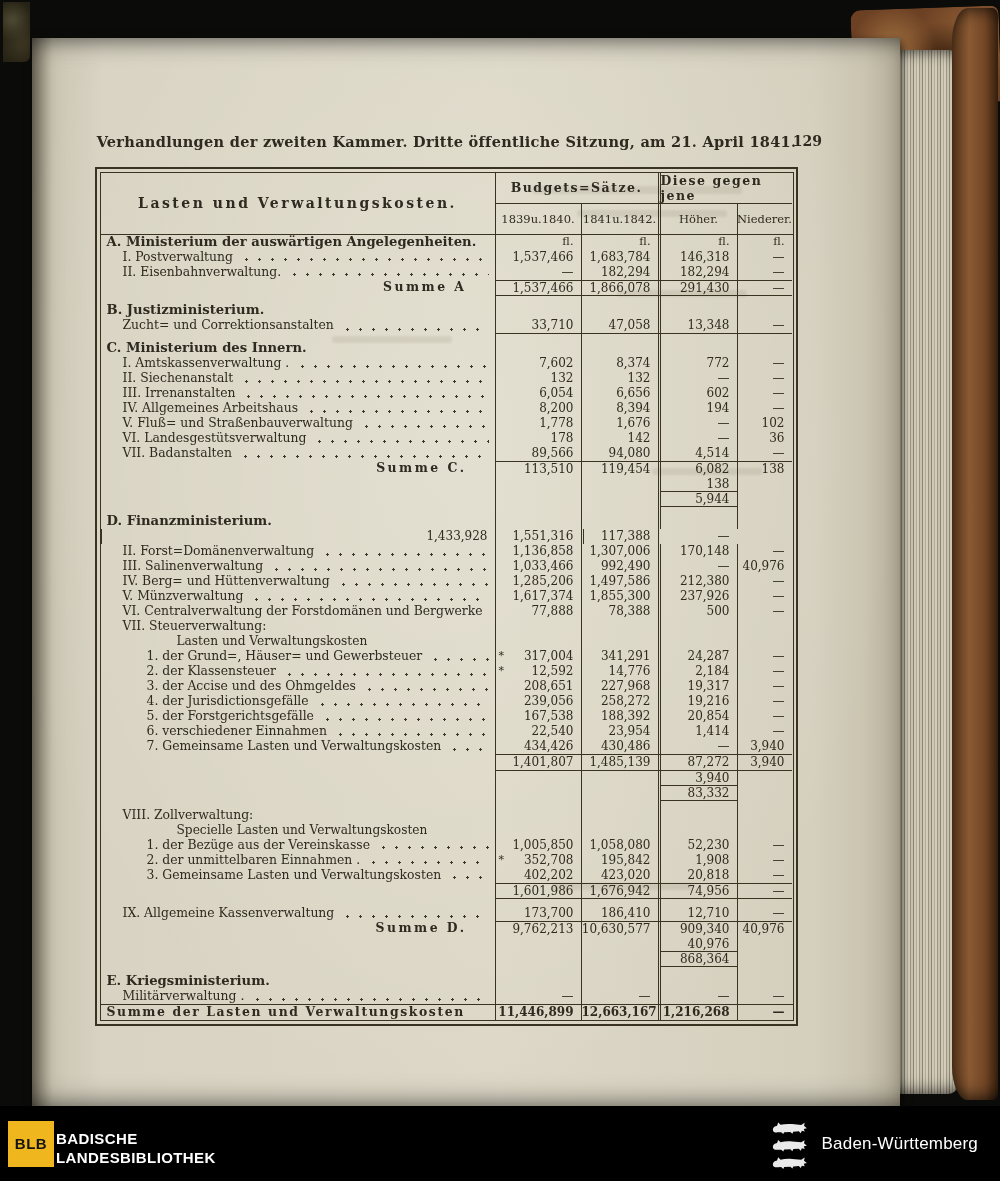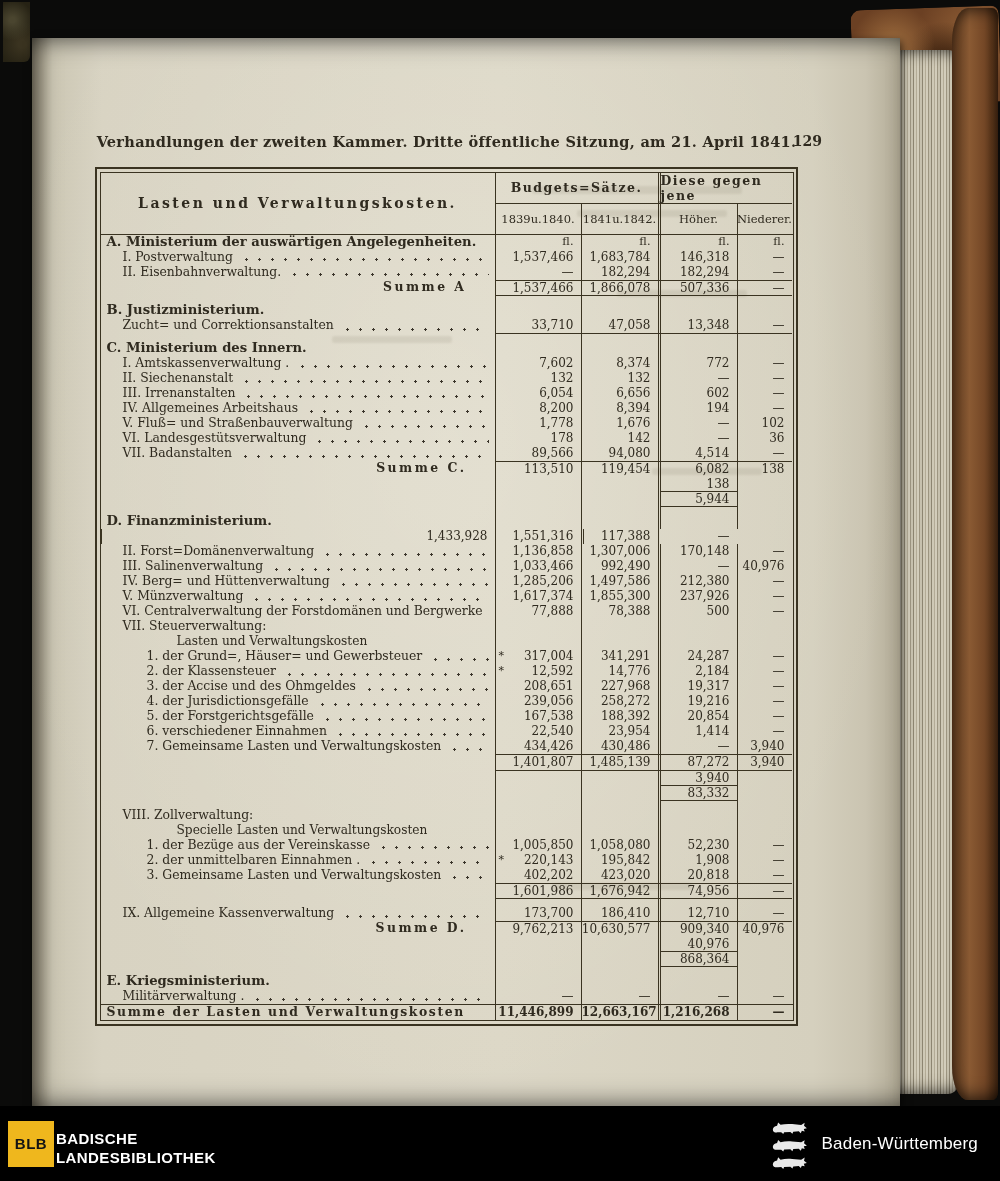--- a/index.html
+++ b/index.html
@@ -170,21 +170,21 @@
                 <div class="num n2"><span>182,294</span></div>
                 <div class="num n3"><span>182,294</span></div>
                 <div class="num n4"><span>—</span></div>
               </div>
               <div class="row sum top bot">
                 <div class="lbl">
                   <span class="lt">Summe A</span>
                 </div>
                 <div class="num n1"><span>1,537,466</span></div>
                 <div class="num n2"><span>1,866,078</span></div>
-                <div class="num n3"><span>507,336</span></div>
+                <div class="num n3"><span>291,430</span></div>
                 <div class="num n4"><span>—</span></div>
               </div>
               <div class="row section gap">
                 <div class="lbl">
                   <span class="lt">B. Justizministerium.</span>
                 </div>
                 <div class="num n1"><span></span></div>
                 <div class="num n2"><span></span></div>
                 <div class="num n3"><span></span></div>
                 <div class="num n4"><span></span></div>
@@ -510,21 +510,21 @@
                 <div class="num n1"><span>1,005,850</span></div>
                 <div class="num n2"><span>1,058,080</span></div>
                 <div class="num n3"><span>52,230</span></div>
                 <div class="num n4"><span>—</span></div>
               </div>
               <div class="row item">
                 <div class="lbl ind2">
                   <span class="lt">2. der unmittelbaren Einnahmen .</span>
                   <span class="leader"></span>
                 </div>
-                <div class="num n1"><span class="star">*</span><span>220,143</span></div>
+                <div class="num n1"><span class="star">*</span><span>352,708</span></div>
                 <div class="num n2"><span>195,842</span></div>
                 <div class="num n3"><span>1,908</span></div>
                 <div class="num n4"><span>—</span></div>
               </div>
               <div class="row item">
                 <div class="lbl ind2">
                   <span class="lt">3. Gemeinsame Lasten und Verwaltungskosten</span>
                   <span class="leader"></span>
                 </div>
                 <div class="num n1"><span>402,202</span></div>

